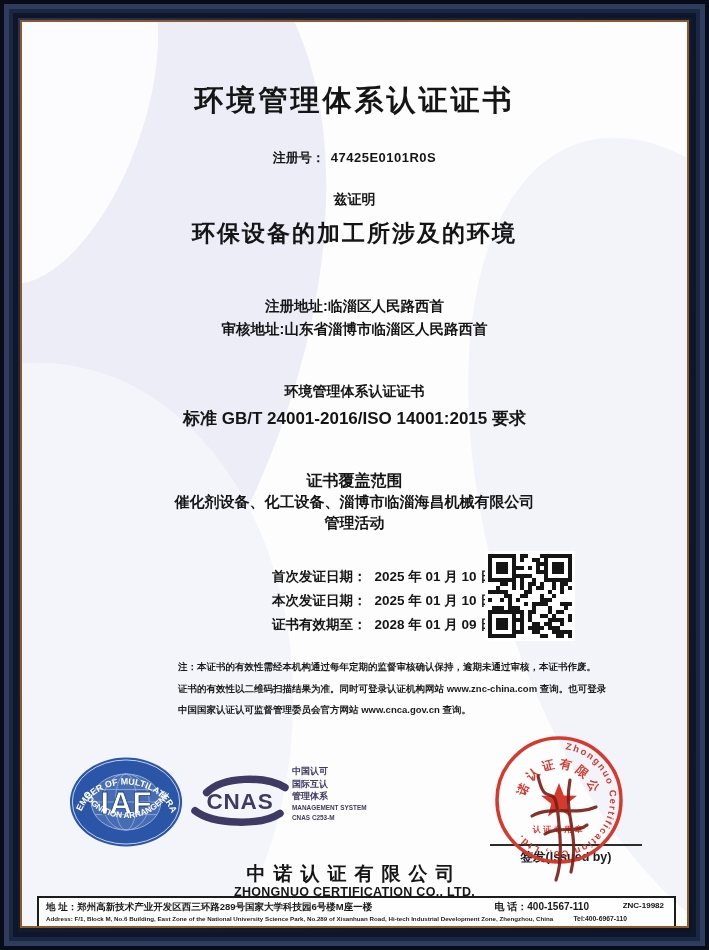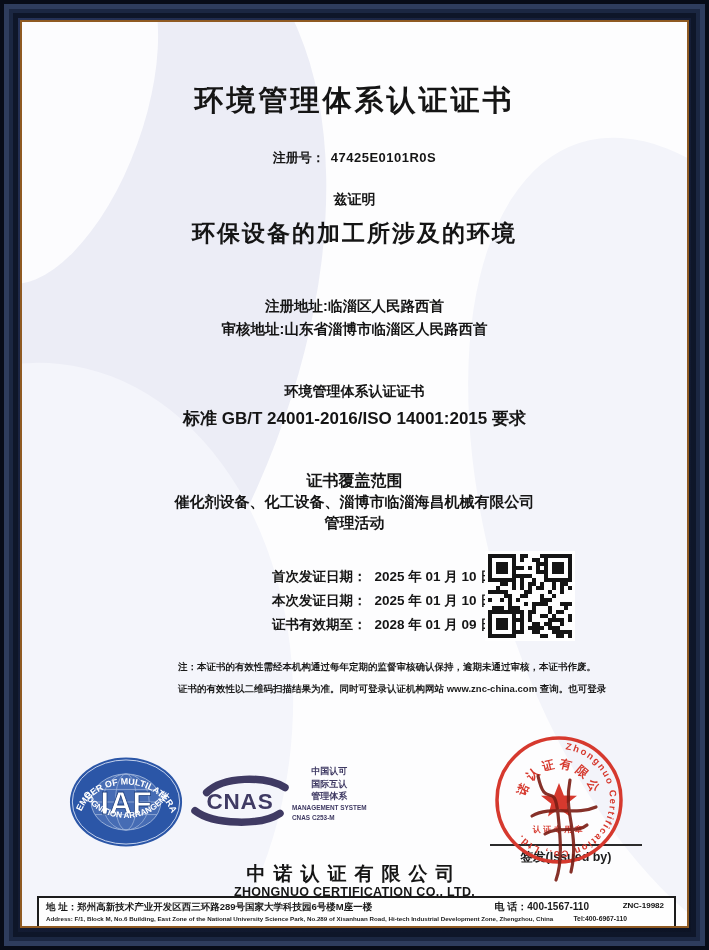--- a/index.html
+++ b/index.html
@@ -31,21 +31,21 @@
   .scope2{top:492px;font-size:15px;font-weight:700;}
   .dates{top:543px;left:250px;font-size:13.5px;font-weight:700;color:#151515;}
   .drow{line-height:24px;}
   .drow .dlabel{margin-right:8px;}
   .qr{left:463px;top:529px;display:grid;grid-template-rows:repeat(21,4px);grid-template-columns:repeat(21,4px);background:#fff;padding:3px;}
   .qr i{display:block;}
   .notes{top:634px;left:156px;width:440px;font-size:9.5px;font-weight:700;line-height:21.5px;color:#1a1a1a;text-align:left;}
   .iaf{left:46px;top:733px;width:116px;height:94px;}
   .cnas{left:168px;top:747px;width:100px;height:62px;}
   .cnastext{left:270px;top:743px;text-align:left;color:#3f3a63;}
-  .cnastext .cl{font-size:9px;font-weight:700;line-height:12.5px;text-align:center;}
+  .cnastext .cl{font-size:9px;font-weight:700;line-height:12.5px;}
   .cnastext .el{font-size:6.4px;font-weight:700;line-height:10px;}
   .zncbox{left:360px;top:735px;width:104px;text-align:center;}
   .zncbox .zlab{font-size:13px;font-weight:700;letter-spacing:2px;color:#222;margin-top:1px;}
   .sealbox{left:452px;top:698px;width:170px;height:175px;z-index:4;}
   .issued{left:468px;top:822px;width:152px;border-top:2px solid #2b2b2b;padding-top:3px;font-size:12.5px;font-weight:700;color:#1d1d1d;text-align:center;z-index:3;}
   .issuercn{top:839px;font-size:19px;font-weight:700;letter-spacing:8px;}
   .issueren{top:863px;font-size:12.5px;font-weight:700;letter-spacing:0.3px;}
   .addrbar{left:15px;top:874px;width:621px;height:26px;border:2px solid #1c1c1c;background:#fefefe;padding:2px 7px;z-index:2;}
   .abrow1{display:flex;align-items:baseline;}
   .ab-cn{font-size:9.5px;font-weight:700;color:#1a1a1a;flex:1;}
@@ -536,20 +536,21 @@
       <i style="grid-area:21/17"></i>
       <i style="grid-area:21/18;background:#151515"></i>
       <i style="grid-area:21/19;background:#151515"></i>
       <i style="grid-area:21/20"></i>
       <i style="grid-area:21/21;background:#151515"></i>
     </div>
 
   <div class="abs notes">
     <div>注：本证书的有效性需经本机构通过每年定期的监督审核确认保持，逾期未通过审核，本证书作废。</div>
     <div>证书的有效性以二维码扫描结果为准。同时可登录认证机构网站 www.znc-china.com 查询。也可登录</div>
+    <div>中国国家认证认可监督管理委员会官方网站 www.cnca.gov.cn 查询。</div>
   </div>
 
   <svg class="abs iaf" viewBox="0 0 120 96">
     <defs>
       <path id="iafTop" d="M13,60 A49,42 0 0 1 107,60"></path>
       <path id="iafBot" d="M15,38 A49,44 0 0 0 105,38"></path>
     </defs>
     <ellipse cx="60" cy="48" rx="58" ry="46" fill="#2b56a7"></ellipse>
     <ellipse cx="60" cy="48" rx="55.5" ry="43.5" fill="none" stroke="#c9d6ee" stroke-width="1"></ellipse>
     <ellipse cx="60" cy="48" rx="36" ry="29" fill="#466cb4"></ellipse>

